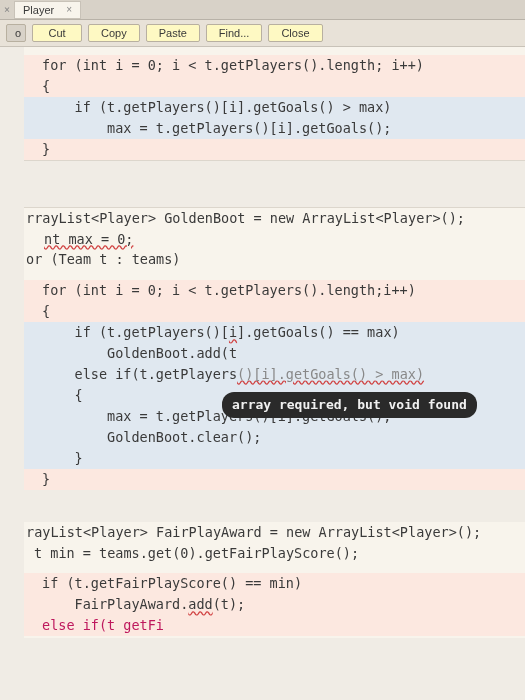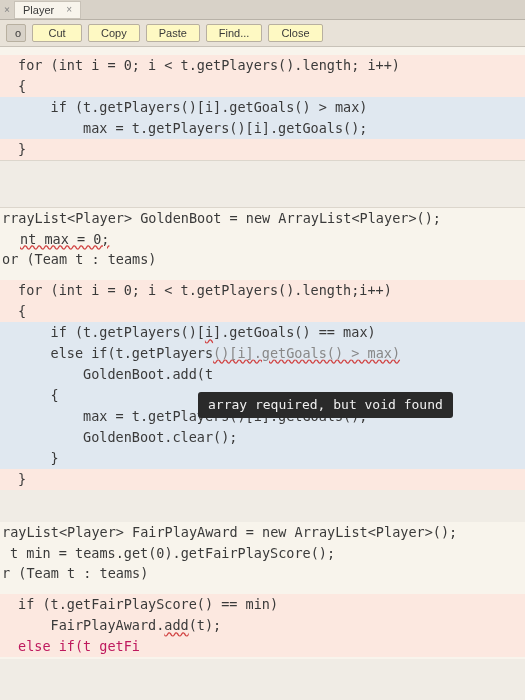--- a/index.html
+++ b/index.html
@@ -57,37 +57,39 @@
       cursor: pointer;
       min-width: 50px;
       text-align: center;
     }
     .code-area {
       background: #f8f4ec;
       padding: 2px 0;
       font-size: 13.5px;
       line-height: 1.55;
       position: relative;
+      margin-left: 24px;
     }
     .line { white-space: pre; padding: 0 6px 0 18px; }
     .line.hl { background: #fce8e0; }
     .line.hl-blue { background: #e0e8f0; }
     .gap { height: 48px; background: #f0ece5; border-top: 1px solid #dcd6cc; border-bottom: 1px solid #dcd6cc; }
     .underline { text-decoration: underline; text-decoration-style: wavy; text-decoration-color: #d04040; }
     .tooltip {
       position: absolute;
       background: #2a2a2a;
       color: #f0f0f0;
       padding: 3px 10px;
       font-size: 13px;
-      border-radius: 3px;
+      border-radius: 12px;
       left: 198px;
       top: 345px;
       white-space: nowrap;
       z-index: 10;
+      font-weight: bold;
     }
   </style>
 </head>
 <body>
 
 <div class="tabbar">
   <div class="tab-prev">×</div>
   <div class="tab">
     <span>Player</span>
     <span class="tab-close">×</span>
@@ -112,33 +114,32 @@
   <div class="line hl">}</div>
   <div class="gap"></div>
   <div style="background:#f8f4ec; padding:0 0 0 0;">
     <div class="line" style="padding-left:2px">rrayList&lt;Player&gt; GoldenBoot = new ArrayList&lt;Player&gt;();</div>
     <div class="line" style="padding-left:20px"><span class="underline">nt max = 0;</span></div>
     <div class="line" style="padding-left:2px">or (Team t : teams)</div>
     <div style="height:10px"></div>
     <div class="line hl">for (int i = 0; i &lt; t.getPlayers().length;i++)</div>
     <div class="line hl">{</div>
     <div class="line hl-blue"><span>    if (t.getPlayers()[</span><span class="underline">i</span><span>].getGoals() == max)</span></div>
+    <div class="line hl-blue">        GoldenBoot.add(t</div>
     <div class="line hl-blue"><span>    else if(t.getPlayers</span><span class="underline" style="color:#888">()[i].getGoals() &gt; max)</span></div>
-    <div class="line hl-blue">        GoldenBoot.add(t</div>
     <div class="line hl-blue">    {</div>
     <div class="line hl-blue">        max = t.getPlayers()[i].getGoals();</div>
     <div class="line hl-blue">        GoldenBoot.clear();</div>
     <div class="line hl-blue">    }</div>
     <div class="line hl">}</div>
   </div>
   <div style="height:32px; background:#f0ece5;"></div>
   <div style="background:#f8f4ec;">
     <div class="line" style="padding-left:2px">rayList&lt;Player&gt; FairPlayAward = new ArrayList&lt;Player&gt;();</div>
     <div class="line" style="padding-left:10px">t min = teams.get(0).getFairPlayScore();</div>
-    <div class="line" style="padding-left:2px">r (Team t : teams)</div>
     <div style="height:10px"></div>
     <div class="line hl">if (t.getFairPlayScore() == min)</div>
     <div class="line hl"><span>    FairPlayAward.</span><span class="underline">add</span><span>(t);</span></div>
     <div class="line hl" style="color:#be185d"><span>else if(t getF</span><span>i</span></div>
   </div>
 
   <div class="tooltip">array required, but void found</div>
 </div>
 
 </body></html>

